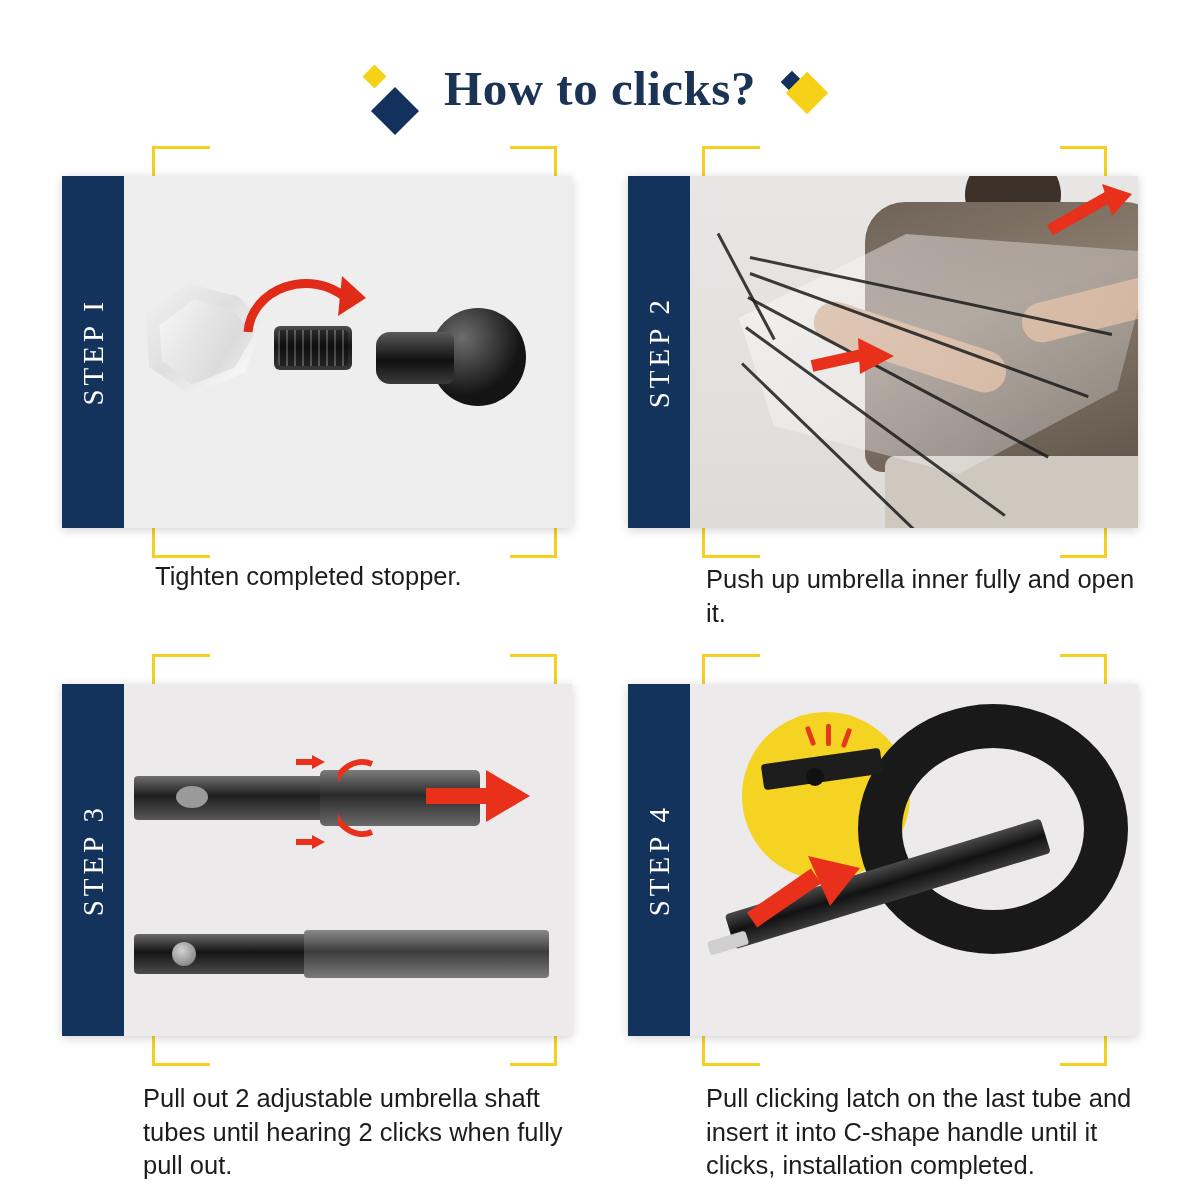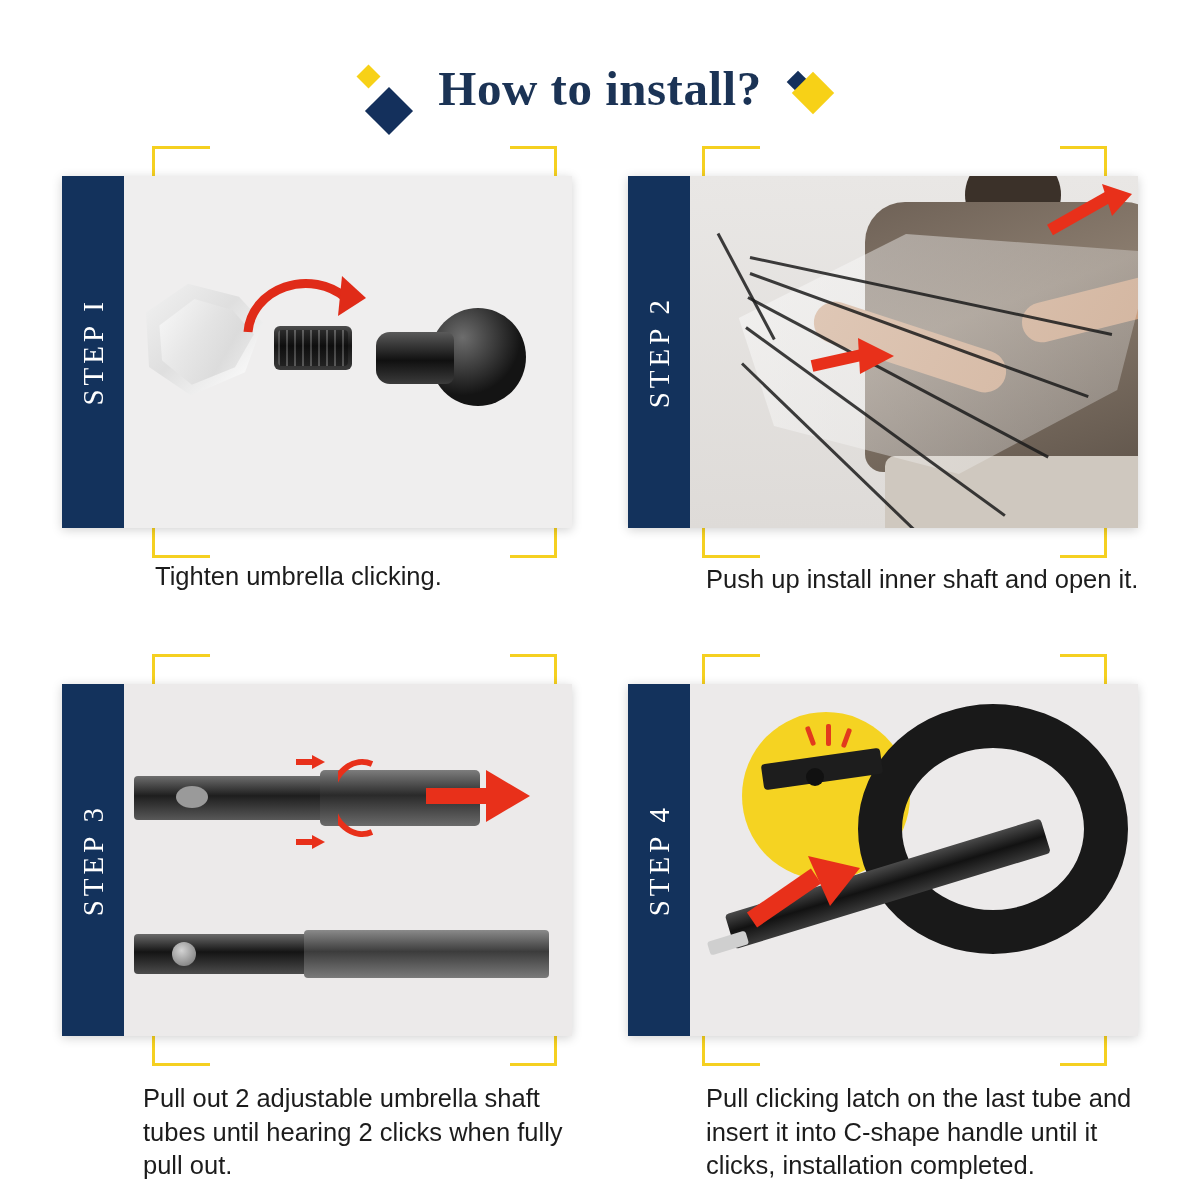--- a/index.html
+++ b/index.html
@@ -279,21 +279,21 @@
   }
 </style>
 </head>
 <body>
 
 <div class="header">
   <div class="deco-left">
     <div class="diamond-yellow-sm"></div>
     <div class="diamond-navy"></div>
   </div>
-  <div class="title">How to install?</div>
+  <div class="title">How to clicks?</div>
   <div class="deco-right">
     <div class="diamond-navy"></div>
     <div class="diamond-yellow-sm"></div>
   </div>
 </div>
 
 <div class="step">
 
   <div class="frame" style="left:152px; top:146px; width:405px; height:412px;"></div>
   <div class="frame-mask" style="position:absolute; left:210px; top:140px; width:300px; height:14px;"></div>
@@ -313,21 +313,21 @@
       <div class="s1-cap">
         <div class="ball"></div>
         <div class="neck"></div>
       </div>
       <svg width="130" height="80" style="position:absolute; left:118px; top:96px;">
         <path d="M6,60 A58,52 0 0 1 104,26" fill="none" stroke="#e02b18" stroke-width="9"></path>
         <path d="M100,4 L124,26 L96,44 Z" fill="#e02b18"></path>
       </svg>
     </div>
   </div>
-  <div class="caption" style="left:155px; top:560px; width:420px;">Tighten umbrella clicking.</div>
+  <div class="caption" style="left:155px; top:560px; width:420px;">Tighten completed stopper.</div>
 </div>
 
 <div class="step">
   <div class="frame" style="left:702px; top:146px; width:405px; height:412px;"></div>
   <div class="frame-mask" style="position:absolute; left:760px; top:140px; width:300px; height:14px;"></div>
   <div class="frame-mask" style="position:absolute; left:760px; top:550px; width:300px; height:16px;"></div>
   <div class="frame-mask" style="position:absolute; left:696px; top:210px; width:16px; height:280px;"></div>
   <div class="frame-mask" style="position:absolute; left:1098px; top:210px; width:16px; height:280px;"></div>
 
   <div class="card" style="left:628px; top:176px; width:510px; height:352px;">
@@ -351,21 +351,21 @@
       <svg width="90" height="56" style="position:absolute; left:356px; top:8px;">
         <path d="M4,46 L64,12" stroke="#e8301a" stroke-width="12" fill="none"></path>
         <path d="M56,0 L86,10 L66,32 Z" fill="#e8301a"></path>
       </svg>
       <svg width="90" height="50" style="position:absolute; left:120px; top:160px;">
         <path d="M2,30 L56,18" stroke="#e8301a" stroke-width="12" fill="none"></path>
         <path d="M48,2 L84,20 L50,38 Z" fill="#e8301a"></path>
       </svg>
     </div>
   </div>
-  <div class="caption" style="left:706px; top:563px; width:440px;">Push up install inner shaft and open it.</div>
+  <div class="caption" style="left:706px; top:563px; width:440px;">Push up umbrella inner fully and open it.</div>
 </div>
 
 <div class="step">
   <div class="frame" style="left:152px; top:654px; width:405px; height:412px;"></div>
   <div class="frame-mask" style="position:absolute; left:210px; top:648px; width:300px; height:14px;"></div>
   <div class="frame-mask" style="position:absolute; left:210px; top:1058px; width:300px; height:16px;"></div>
   <div class="frame-mask" style="position:absolute; left:146px; top:718px; width:16px; height:280px;"></div>
   <div class="frame-mask" style="position:absolute; left:548px; top:718px; width:16px; height:280px;"></div>
 
   <div class="card" style="left:62px; top:684px; width:510px; height:352px;">

